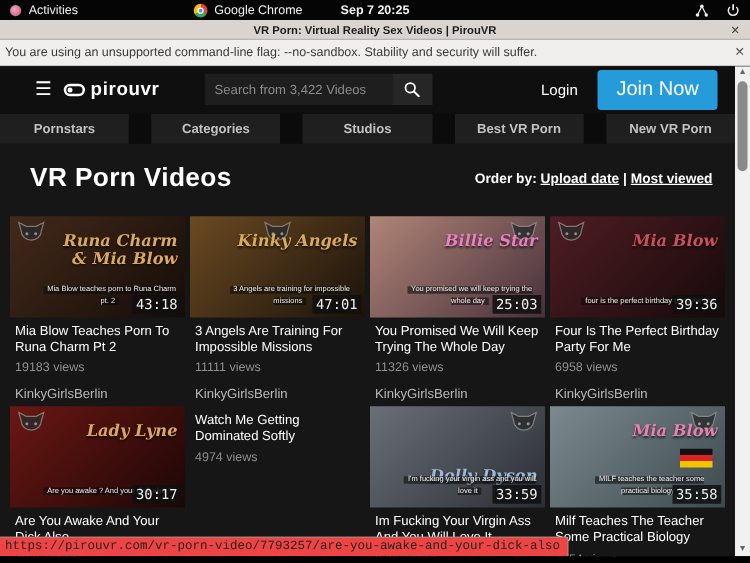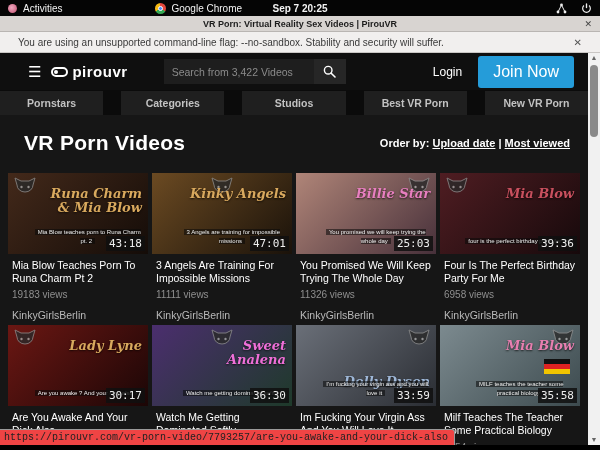--- a/index.html
+++ b/index.html
@@ -22,21 +22,21 @@
   .tray svg { display:block; }
 
   
   .tabbar { height:16px; background:#d8d4d1; display:flex; align-items:center;
     justify-content:center; position:relative; border-bottom:1px solid #b9b5b2;}
   .tabbar .tab-title { font-size:9px; font-weight:bold; color:#1c1c1c; }
   .tabbar .close { position:absolute; right:8px; font-size:9px; color:#444; cursor:default;}
 
   
   .warnbar { height:21px; background:#f1efee; display:flex; align-items:center;
-    padding:0 18px; border-bottom:1px solid #c9c6c4; }
+    padding:0 4px; border-bottom:1px solid #c9c6c4; }
   .warnbar .warn-text { font-size:10px; color:#3a3a3a; }
   .warnbar .close { margin-left:auto; font-size:10px; color:#555; }
 
   
   .viewport { position:relative; height:392px; background:#161616; overflow:hidden; }
   .pagecol { margin-right:12px; }
 
   .site-header { height:37px; background:#0f0f0f; display:flex; align-items:center;
     padding:0 14px; gap:10px; }
   .burger { color:#fff; font-size:15px; line-height:1; margin-left:14px; cursor:pointer;}
@@ -278,33 +278,20 @@
       <span class="duration">30:17</span>
     </div>
     <div class="meta">
       <div class="vtitle">Are You Awake And Your Dick Also</div>
       <div class="views">4975 views</div>
       <div class="studio"></div>
     </div>
   </div>
 
   <div class="card">
-    <div class="thumb" style="background: linear-gradient(135deg, rgb(75, 46, 110), rgb(30, 58, 42));">
-      <span class="cat tc">
-        <svg width="22" height="20" viewBox="0 0 22 20">
-                <path d="M3 8 1 1l6 3h8l6-3-2 7a8 7 0 1 1-16 0z" fill="#2a2a2a" stroke="#8c8c8c" stroke-width="1"></path>
-                <circle cx="7.5" cy="10" r="1.2" fill="#aaa"></circle>
-                <circle cx="14.5" cy="10" r="1.2" fill="#aaa"></circle>
-              </svg>
-      </span>
-      <span class="script" style="color: rgb(239, 111, 216);">Sweet Analena</span>
-
-      <span class="caption"><span>Watch me getting dominated softly</span></span>
-      <span class="duration">36:30</span>
-    </div>
     <div class="meta">
       <div class="vtitle">Watch Me Getting Dominated Softly</div>
       <div class="views">4974 views</div>
       <div class="studio"></div>
     </div>
   </div>
 
   <div class="card">
     <div class="thumb" style="background: linear-gradient(135deg, rgb(106, 111, 120), rgb(42, 45, 51));">
       <span class="cat tr">

